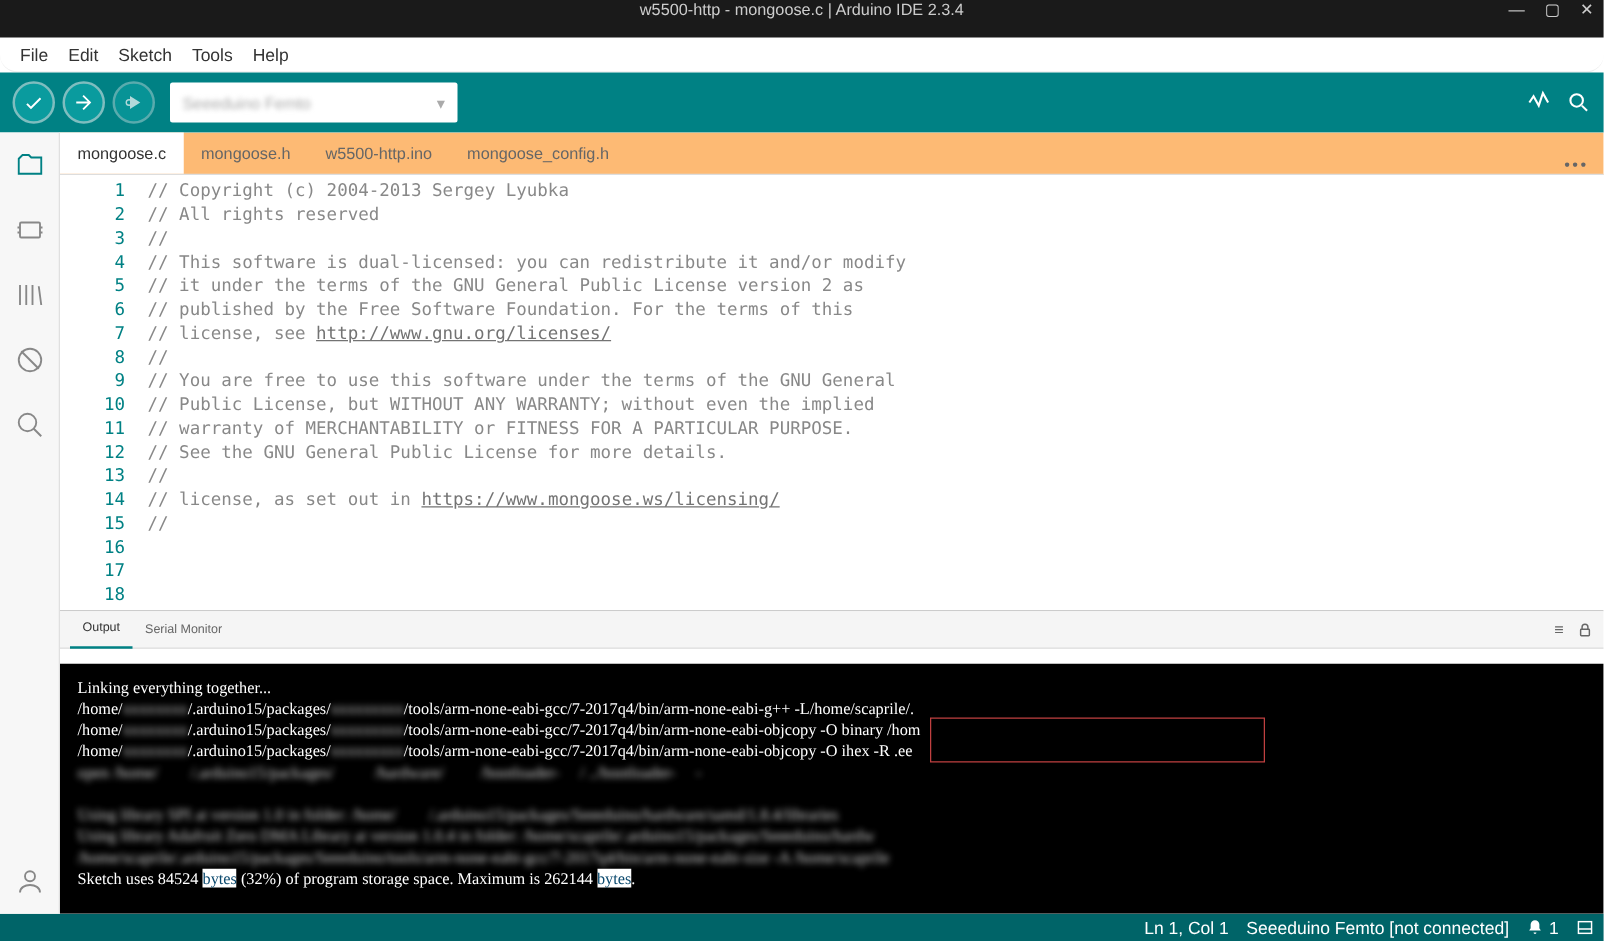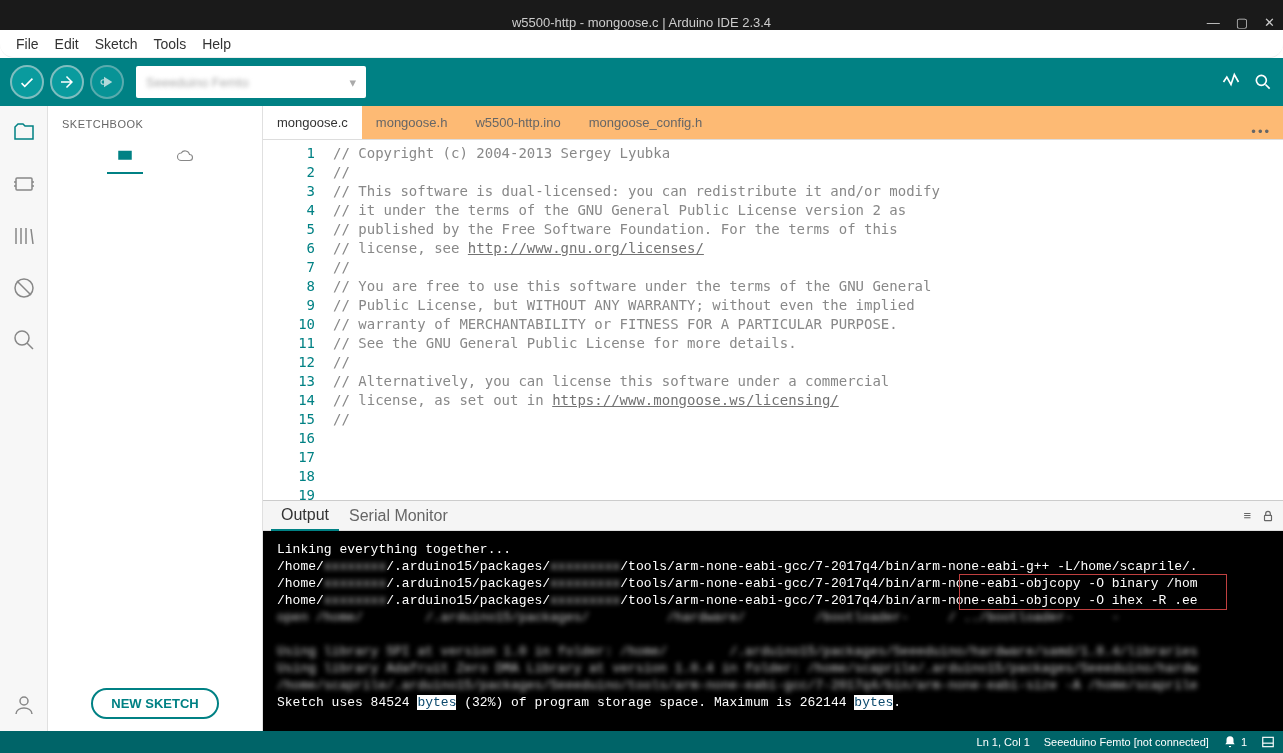--- a/index.html
+++ b/index.html
@@ -1,17 +1,17 @@
 <!DOCTYPE html>
 <html><head>
 <meta charset="utf-8">
 <style>
 * { margin: 0; padding: 0; box-sizing: border-box; }
 body { font-family: -apple-system, BlinkMacSystemFont, "Segoe UI", sans-serif; font-size: 13px; background: #fff; overflow: hidden; width: 1283px; height: 753px; }
-.titlebar { background: #1a1a1a; color: #ccc; height: 30px; display: flex; align-items: flex-end; justify-content: center; position: relative; }
+.titlebar { background: #1a1a1a; color: #ccc; height: 30px; display: flex; align-items: flex-start; justify-content: center; position: relative; }
 .titlebar-title { font-size: 13px; }
 .titlebar-controls { position: absolute; right: 8px; display: flex; gap: 16px; }
 .titlebar-controls span { cursor: pointer; color: #ccc; }
 .menubar { background: #fff; height: 28px; display: flex; align-items: center; padding: 0 8px; border-bottom: 1px solid #eee; border-radius: 14px; }
 .menubar-item { padding: 4px 8px; cursor: pointer; font-size: 14px; color: #333; }
 .toolbar { background: #008184; height: 48px; display: flex; align-items: center; padding: 0 10px; justify-content: space-between; }
 .toolbar-left { display: flex; align-items: center; gap: 6px; }
 .toolbar-btn { width: 34px; height: 34px; border-radius: 50%; background: #0a9b9e; display: flex; align-items: center; justify-content: center; cursor: pointer; color: #fff; border: 2px solid #7fbdbf; }
 .toolbar-btn svg { width: 18px; height: 18px; fill: #fff; }
 .board-select { background: #fff; color: #aaa; height: 32px; width: 230px; padding: 0 10px; display: flex; align-items: center; justify-content: space-between; font-size: 13px; margin-left: 6px; border-radius: 2px; }
@@ -43,30 +43,30 @@
 .tab.active { background: #fff; color: #333; }
 .tabs-more { margin-left: auto; padding: 0 12px; color: #666; cursor: pointer; letter-spacing: 2px; }
 .code-editor { flex: 1; display: flex; overflow: hidden; font-family: "Consolas", "Monaco", monospace; font-size: 14px; line-height: 19px; background: #fff; }
 .gutter { width: 70px; text-align: right; padding: 4px 18px 4px 0; color: #008184; background: #fff; }
 .gutter div { height: 19px; }
 .code-lines { flex: 1; padding: 4px 0; color: #888; }
 .code-lines div { height: 19px; white-space: pre; }
 .code-link { color: #737373; text-decoration: underline; }
 .output-panel { border-top: 1px solid #ccc; display: flex; flex-direction: column; }
 .panel-tabs { display: flex; align-items: center; background: #f5f5f5; height: 30px; padding: 0 8px; border-bottom: 1px solid #ddd; }
-.panel-tab { padding: 0 10px; font-size: 16px; color: #666; cursor: pointer; height: 30px; display: flex; align-items: center; }
+.panel-tab { padding: 0 10px; font-size: 10px; color: #666; cursor: pointer; height: 30px; display: flex; align-items: center; }
 .panel-tab.active { color: #333; border-bottom: 2px solid #008184; }
 .panel-actions { margin-left: auto; display: flex; gap: 10px; color: #666; }
 .panel-actions span { cursor: pointer; display:inline-flex; align-items:center; }
-.console { background: #000; color: #fff; font-family: Liberation Mono, monospace; font-size: 13px; line-height: 17px; padding: 10px 14px; height: 200px; overflow: hidden; position: relative; }
+.console { background: #000; color: #fff; font-family: Liberation Serif, serif; font-size: 13px; line-height: 17px; padding: 10px 14px; height: 200px; overflow: hidden; position: relative; margin-top: 12px; }
 .console-line { white-space: pre; }
 .console .blur { filter: blur(2.5px); opacity: .8; }
 .highlight-box { position: absolute; border: 1px solid #c04040; pointer-events: none; }
 .inv { background: #fff; color: #0c4a6e; }
-.statusbar { background: #006468; color: #fff; height: 22px; display: flex; align-items: center; padding: 0 8px; font-size: 11px; justify-content: flex-end; gap: 14px; }
+.statusbar { background: #006468; color: #fff; height: 22px; display: flex; align-items: center; padding: 0 8px; font-size: 14px; justify-content: flex-end; gap: 14px; }
 .statusbar-item { display: flex; align-items: center; gap: 4px; }
 </style>
 </head>
 <body>
 
 <div class="titlebar">
   <span class="titlebar-title">w5500-http - mongoose.c | Arduino IDE 2.3.4</span>
   <div class="titlebar-controls">
     <span>—</span>
     <span>▢</span>
@@ -152,40 +152,20 @@
     </div>
     <div class="activity-spacer"></div>
     <div class="activity-item outline" style="margin-bottom:12px">
       <svg viewBox="0 0 24 24">
           <circle cx="12" cy="8" r="4"></circle>
           <path d="M4 21c0-4 4-6 8-6s8 2 8 6"></path>
         </svg>
     </div>
   </div>
 
-  <div class="sidebar">
-    <div class="sidebar-header">SKETCHBOOK</div>
-    <div class="sidebar-tabs">
-      <div class="sidebar-tab active">
-        <svg viewBox="0 0 24 24">
-            <rect x="3" y="5" width="18" height="12"></rect>
-            <path d="M9 21h6M12 17v4"></path>
-          </svg>
-      </div>
-      <div class="sidebar-tab outline">
-        <svg viewBox="0 0 24 24">
-            <path d="M7 18a5 5 0 010-10 6 6 0 0111 2 4 4 0 010 8H7z"></path>
-          </svg>
-      </div>
-    </div>
-    <div class="sidebar-content"></div>
-    <div class="sidebar-footer">
-      <button class="new-sketch-btn">NEW SKETCH</button>
-    </div>
-  </div>
 
   <div class="editor-area">
     <div class="tabs-bar">
       <div class="tab active">mongoose.c</div>
       <div class="tab">mongoose.h</div>
       <div class="tab">w5500-http.ino</div>
       <div class="tab">mongoose_config.h</div>
       <div class="tabs-more">•••</div>
     </div>
     <div class="code-editor">
@@ -205,32 +185,32 @@
           <div>13</div>
           <div>14</div>
           <div>15</div>
           <div>16</div>
           <div>17</div>
           <div>18</div>
           <div>19</div>
         </div>
       <div class="code-lines" id="code-lines">
           <div>// Copyright (c) 2004-2013 Sergey Lyubka</div>
+          <div>// All rights reserved</div>
           <div>//</div>
           <div>// This software is dual-licensed: you can redistribute it and/or modify</div>
           <div>// it under the terms of the GNU General Public License version 2 as</div>
           <div>// published by the Free Software Foundation. For the terms of this</div>
           <div>// license, see <span class="code-link">http://www.gnu.org/licenses/</span></div>
           <div>//</div>
           <div>// You are free to use this software under the terms of the GNU General</div>
           <div>// Public License, but WITHOUT ANY WARRANTY; without even the implied</div>
           <div>// warranty of MERCHANTABILITY or FITNESS FOR A PARTICULAR PURPOSE.</div>
           <div>// See the GNU General Public License for more details.</div>
           <div>//</div>
-          <div>// Alternatively, you can license this software under a commercial</div>
           <div>// license, as set out in <span class="code-link">https://www.mongoose.ws/licensing/</span></div>
           <div>//</div>
           <div></div>
         </div>
     </div>
 
     <div class="output-panel">
       <div class="panel-tabs">
         <div class="panel-tab active">Output</div>
         <div class="panel-tab">Serial Monitor</div>

